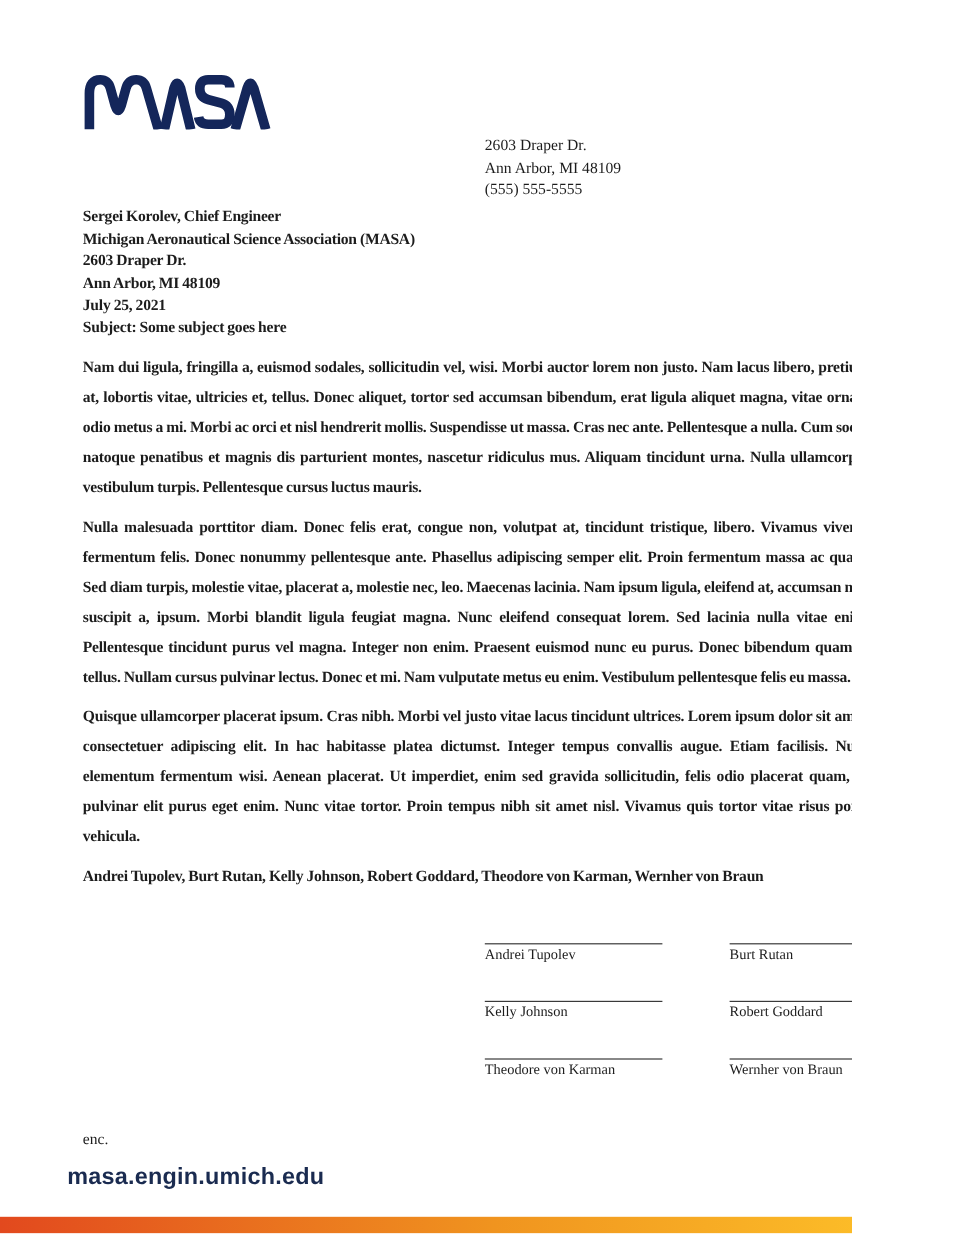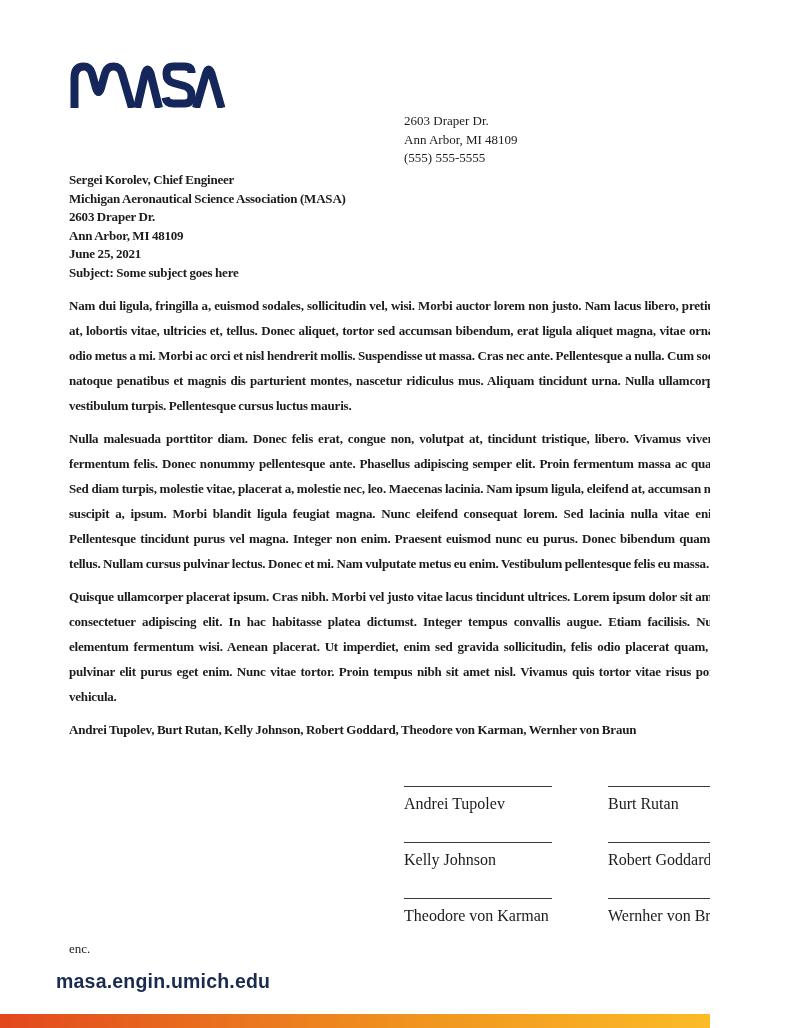--- a/index.html
+++ b/index.html
@@ -41,22 +41,22 @@
   .closing { left:404px; top:753px; font-size:13px; line-height:19px; }
   .sig-grid {
     display:grid;
     grid-template-columns:148px 125px;
     column-gap:56px;
     row-gap:30px;
     margin-top:33px;
   }
   .sig-cell {
     border-top:1.5px solid #3a3a3a;
-    padding-top:8px;
-    font-size:16px; line-height:17px;
+    padding-top:0;
+    font-size:12px; line-height:17px;
     white-space:nowrap;
   }
 
   .enclosure { left:69px; top:941px; font-size:13px; }
 
   .website {
     left:56px; top:970px;
     font-family:"Liberation Sans", sans-serif;
     font-weight:bold;
     font-size:19.5px;
@@ -89,21 +89,21 @@
     <div class="line">(555) 555-5555</div>
   </div>
 
   <div class="abs main-col">
     <div>
       <div class="line">Sergei Korolev, Chief Engineer</div>
       <div class="line">Michigan Aeronautical Science Association (MASA)</div>
       <div class="line">2603 Draper Dr.</div>
       <div class="line">Ann Arbor, MI 48109</div>
     </div>
-    <div class="line date-line">June 25, 2021</div>
+    <div class="line date-line">July 25, 2021</div>
     <div class="line subject-line">Subject: Some subject goes here</div>
     <p class="bodypara">Nam dui ligula, fringilla a, euismod sodales, sollicitudin vel, wisi. Morbi auctor lorem non justo. Nam lacus libero, pretium at, lobortis vitae, ultricies et, tellus. Donec aliquet, tortor sed accumsan bibendum, erat ligula aliquet magna, vitae ornare odio metus a mi. Morbi ac orci et nisl hendrerit mollis. Suspendisse ut massa. Cras nec ante. Pellentesque a nulla. Cum sociis natoque penatibus et magnis dis parturient montes, nascetur ridiculus mus. Aliquam tincidunt urna. Nulla ullamcorper vestibulum turpis. Pellentesque cursus luctus mauris.</p>
     <p class="bodypara">Nulla malesuada porttitor diam. Donec felis erat, congue non, volutpat at, tincidunt tristique, libero. Vivamus viverra fermentum felis. Donec nonummy pellentesque ante. Phasellus adipiscing semper elit. Proin fermentum massa ac quam. Sed diam turpis, molestie vitae, placerat a, molestie nec, leo. Maecenas lacinia. Nam ipsum ligula, eleifend at, accumsan nec, suscipit a, ipsum. Morbi blandit ligula feugiat magna. Nunc eleifend consequat lorem. Sed lacinia nulla vitae enim. Pellentesque tincidunt purus vel magna. Integer non enim. Praesent euismod nunc eu purus. Donec bibendum quam in tellus. Nullam cursus pulvinar lectus. Donec et mi. Nam vulputate metus eu enim. Vestibulum pellentesque felis eu massa.</p>
     <p class="bodypara">Quisque ullamcorper placerat ipsum. Cras nibh. Morbi vel justo vitae lacus tincidunt ultrices. Lorem ipsum dolor sit amet, consectetuer adipiscing elit. In hac habitasse platea dictumst. Integer tempus convallis augue. Etiam facilisis. Nunc elementum fermentum wisi. Aenean placerat. Ut imperdiet, enim sed gravida sollicitudin, felis odio placerat quam, ac pulvinar elit purus eget enim. Nunc vitae tortor. Proin tempus nibh sit amet nisl. Vivamus quis tortor vitae risus porta vehicula.</p>
     <p class="bodypara names-line">Andrei Tupolev, Burt Rutan, Kelly Johnson, Robert Goddard, Theodore von Karman, Wernher von Braun</p>
   </div>
 
   <div class="abs closing">
     <div class="sig-grid">
       <div class="sig-cell">Andrei Tupolev</div>

